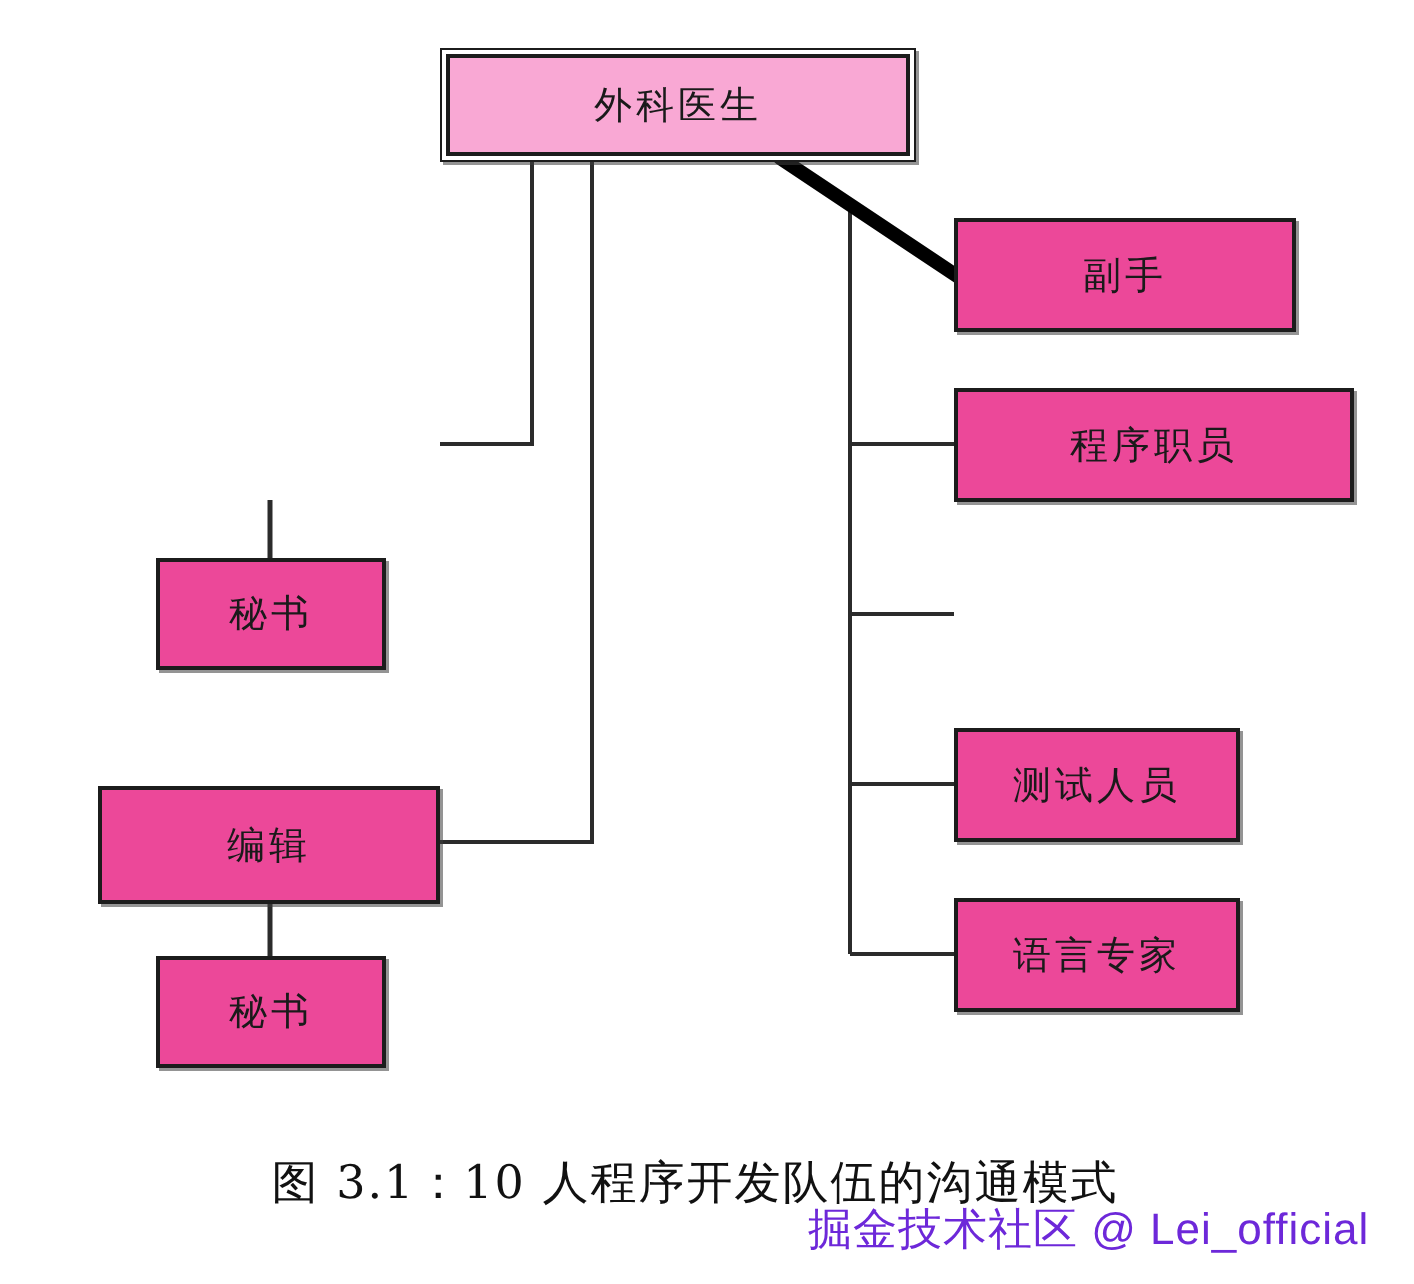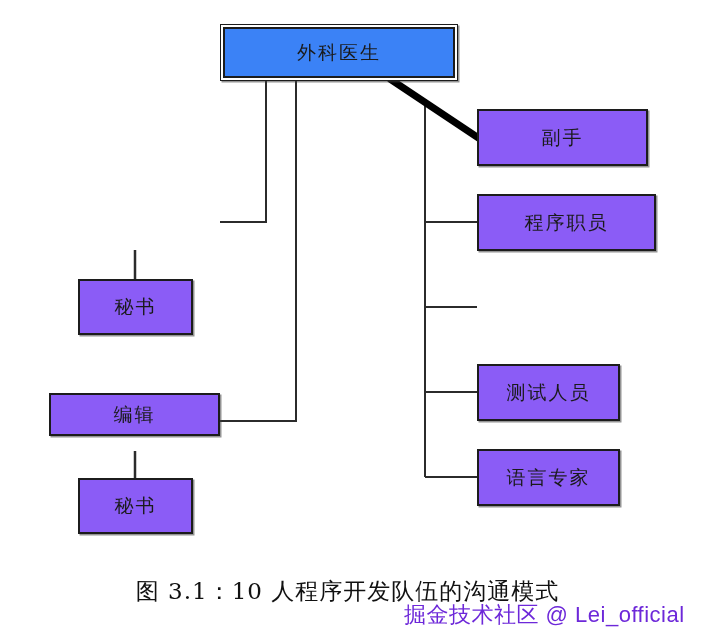--- a/index.html
+++ b/index.html
@@ -17,21 +17,21 @@
   }
   #connector-layer {
     position: absolute;
     left: 0; top: 0;
     width: 707px; height: 642px;
     pointer-events: none;
   }
   .node {
     position: absolute;
     box-sizing: border-box;
-    background: #8b5cf6;
+    background: #ec4899;
     border: 2px solid #1c1c1c;
     box-shadow: 1.5px 1.5px 0 rgba(60,60,60,0.55);
     display: flex;
     align-items: center;
     justify-content: center;
     font-size: 19px;
     letter-spacing: 2px;
     color: #1a1a1a;
     white-space: nowrap;
   }
@@ -40,21 +40,21 @@
     box-sizing: border-box;
     background: #ffffff;
     border: 1.5px solid #1c1c1c;
     padding: 2px;
     box-shadow: 1.5px 1.5px 0 rgba(60,60,60,0.55);
   }
   .node-double-inner {
     box-sizing: border-box;
     width: 100%;
     height: 100%;
-    background: #3b82f6;
+    background: #f9a8d4;
     border: 2px solid #1c1c1c;
     display: flex;
     align-items: center;
     justify-content: center;
     font-size: 19px;
     letter-spacing: 2px;
     color: #1a1a1a;
     white-space: nowrap;
   }
   .caption {
@@ -103,24 +103,24 @@
     <line x1="425" y1="477" x2="477" y2="477" stroke="#2b2b2b" stroke-width="2"></line>
 
     <line x1="390" y1="79" x2="480" y2="139" stroke="#000000" stroke-width="7" stroke-linecap="round"></line>
   </svg>
 
   <div class="node-double-outer" style="left:220px; top:24px; width:238px; height:57px;">
     <div class="node-double-inner">外科医生</div>
   </div>
 
   <div class="node" style="left:477px; top:109px; width:171px; height:57px;">副手</div>
-  <div class="node" style="left:477px; top:194px; width:179px; height:57px;">程序职员</div>
+  <div class="node" style="left:477px; top:194px; width:200px; height:57px;">程序职员</div>
   <div class="node" style="left:477px; top:364px; width:143px; height:57px;">测试人员</div>
   <div class="node" style="left:477px; top:449px; width:143px; height:57px;">语言专家</div>
 
   <div class="node" style="left:78px; top:279px; width:115px; height:56px;">秘书</div>
-  <div class="node" style="left:49px; top:393px; width:171px; height:43px;">编辑</div>
+  <div class="node" style="left:49px; top:393px; width:171px; height:59px;">编辑</div>
   <div class="node" style="left:78px; top:478px; width:115px; height:56px;">秘书</div>
 
   <div class="caption">图 3.1：10 人程序开发队伍的沟通模式</div>
   <div class="watermark">掘金技术社区 @ Lei_official</div>
 
 </div>
 
 </body></html>

